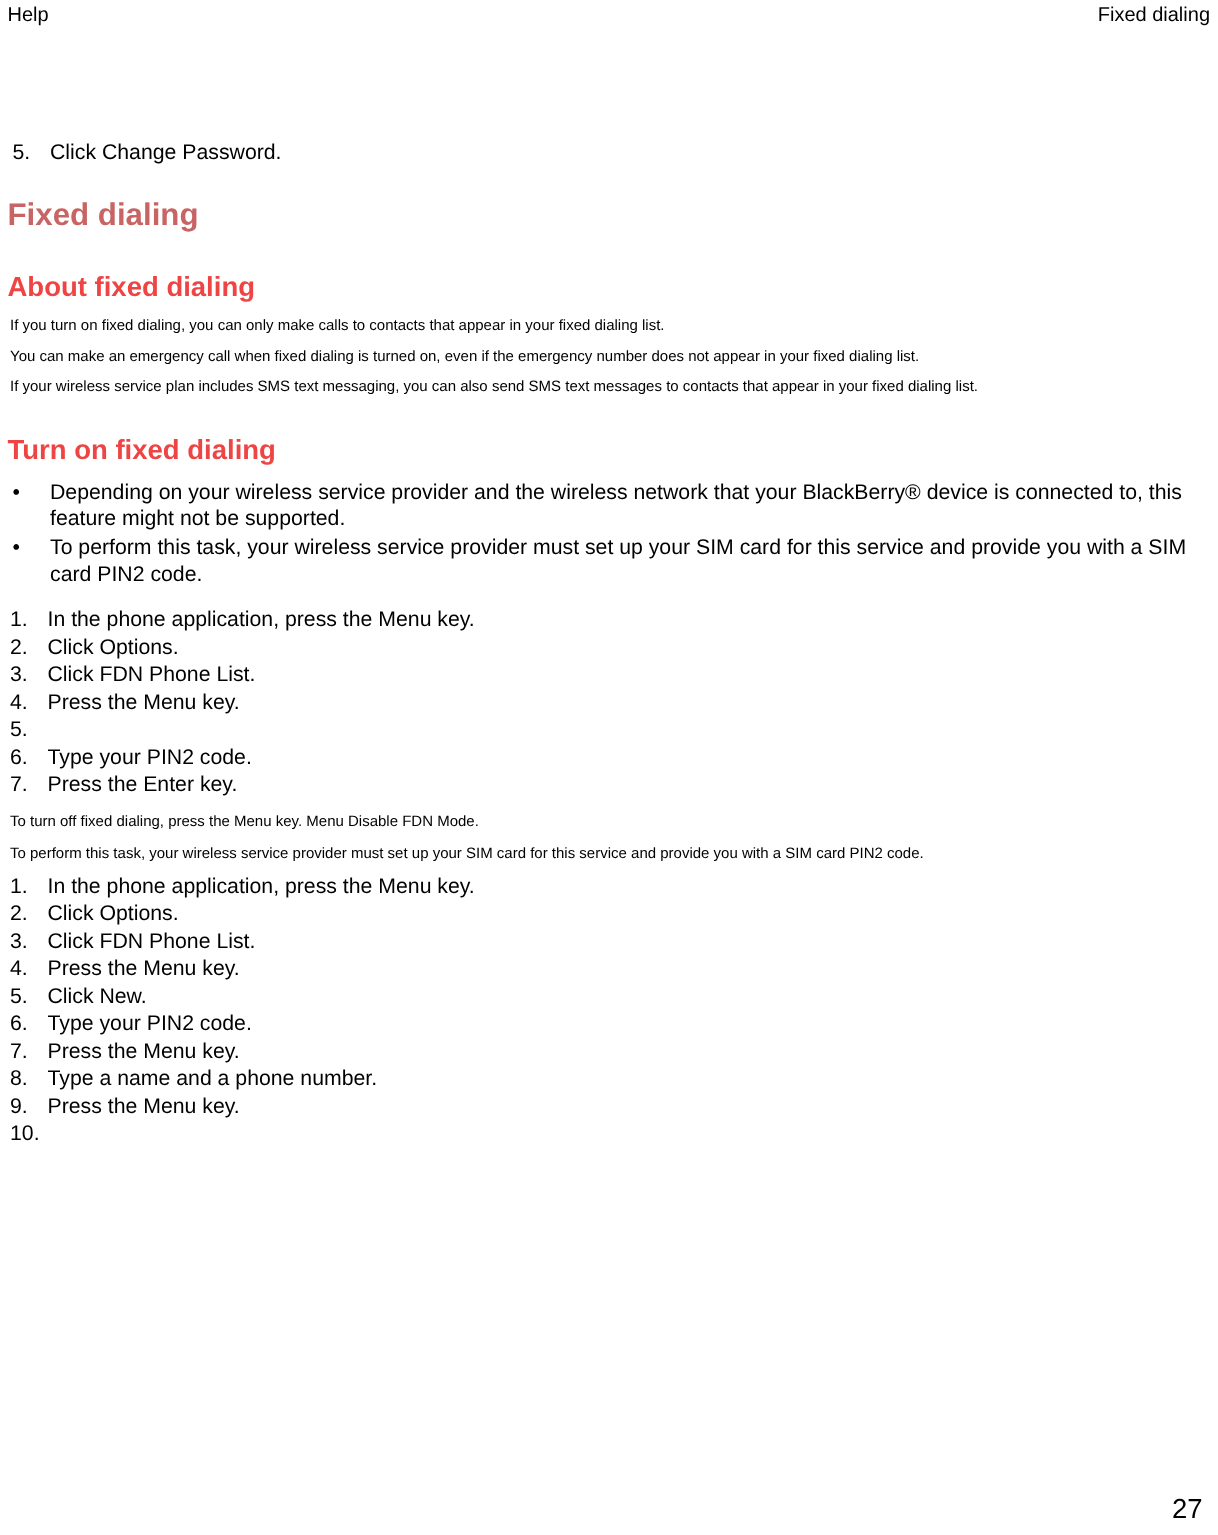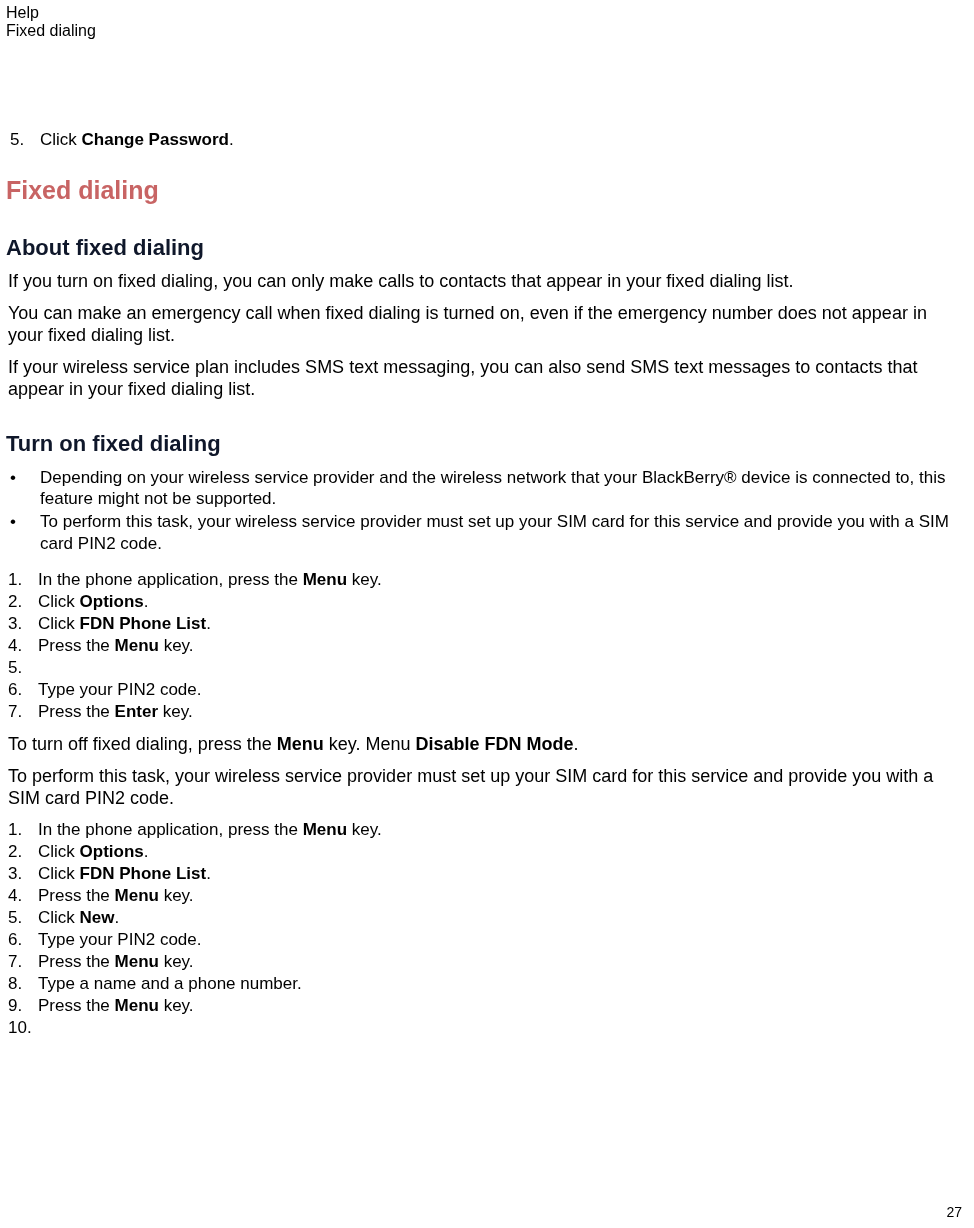--- a/index.html
+++ b/index.html
@@ -16,21 +16,20 @@
       min-height: 1228px;
       box-sizing: border-box;
       position: relative;
       padding: 0 6px;
     }
     .hdr {
       display: flex;
       justify-content: space-between;
       padding: 4px 0 0 0;
       font-size: 16px;
-      flex-direction: column;
     }
     .content {
       padding: 0 0 0 0;
       margin-top: 90px;
     }
     .ol-start5 {
       list-style: none;
       padding: 0;
       margin: 0 0 24px 4px;
     }
@@ -43,27 +42,27 @@
       width: 30px;
       flex: 0 0 30px;
     }
     .h-red {
       color: #c86464;
       font-size: 25px;
       font-weight: bold;
       margin: 20px 0 28px 0;
     }
     .h-gray {
-      color: #0f172a;
+      color: #ef4444;
       font-size: 22px;
       font-weight: bold;
       margin: 30px 0 10px 0;
     }
     p.body {
-      font-size: 18px;
+      font-size: 12px;
       margin: 10px 2px 10px 2px;
       line-height: 1.22;
     }
     ul.bullets {
       list-style: none;
       padding: 0;
       margin: 8px 0 14px 0;
     }
     ul.bullets li {
       display: flex;
@@ -85,26 +84,26 @@
     ol.steps li {
       display: flex;
       font-size: 17px;
       padding: 0 0 2px 0;
     }
     ol.steps li .num {
       width: 30px;
       flex: 0 0 30px;
       padding-left: 2px;
     }
-    .b { font-weight: bold; }
+    .b { font-weight: normal; }
     .footer-num {
       position: absolute;
       right: 12px;
       bottom: 8px;
-      font-size: 14px;
+      font-size: 22px;
     }
     .txt { flex: 1; }
   </style>
 </head>
 <body>
 
 <div class="page">
   <div class="hdr">
     <span>Help</span>
     <span>Fixed dialing</span>

